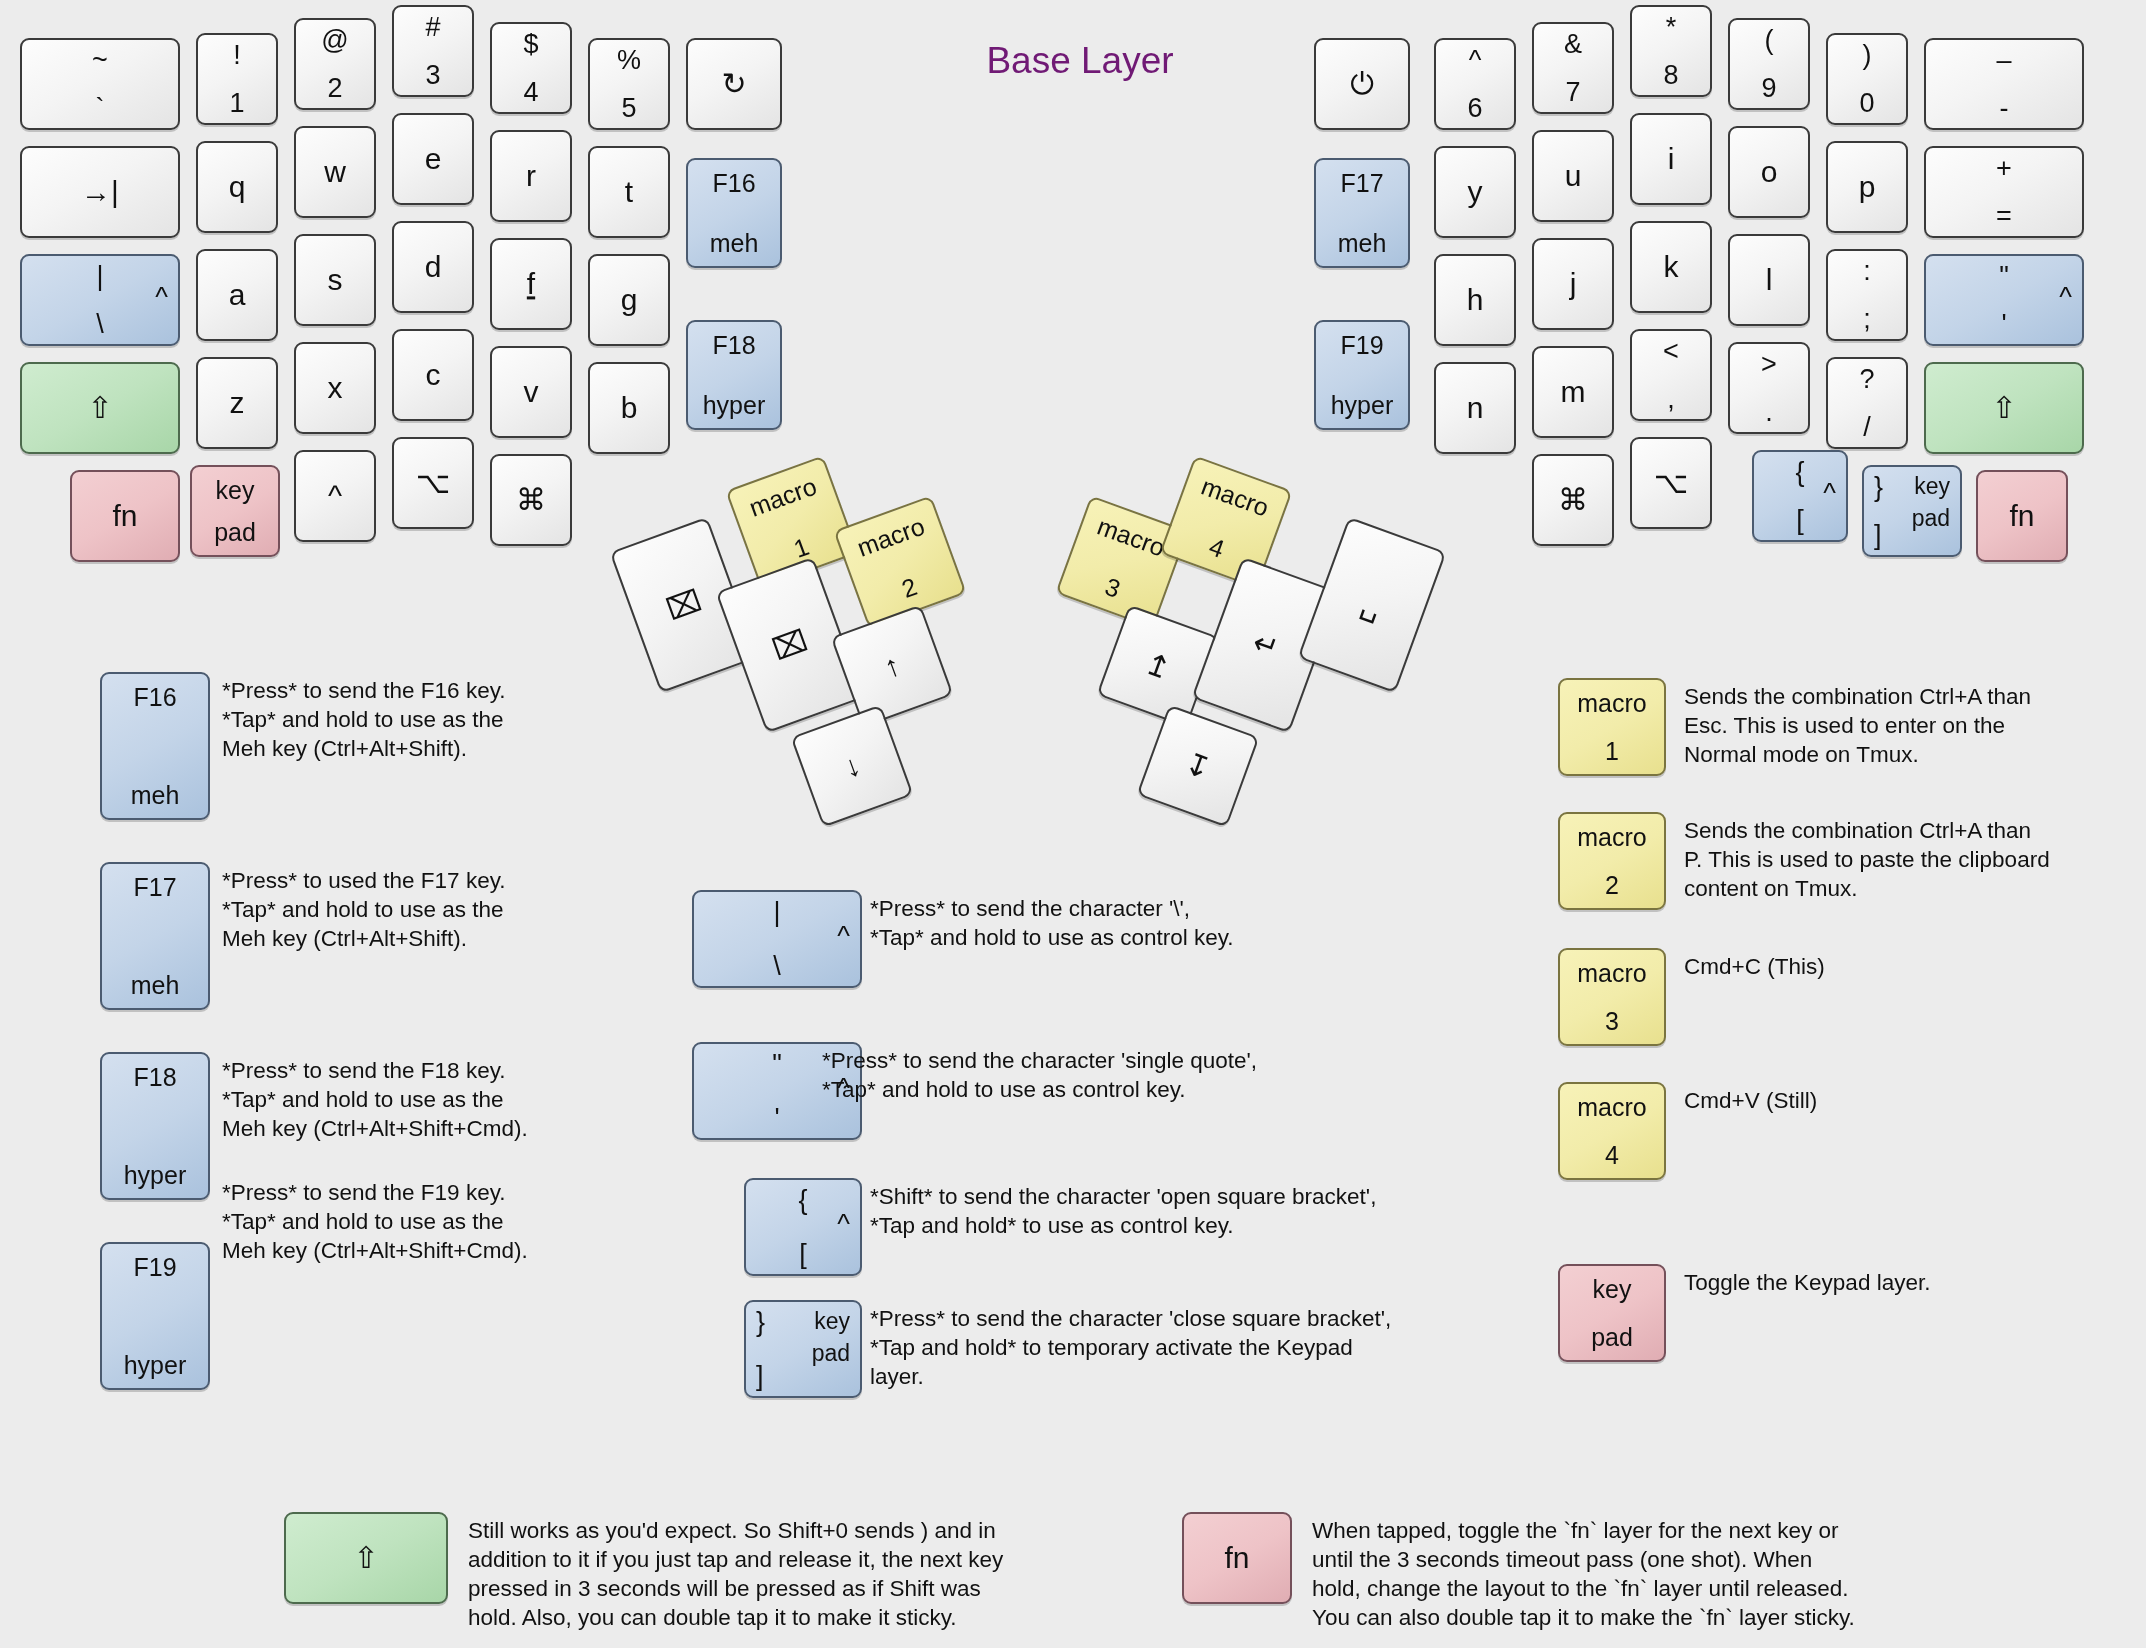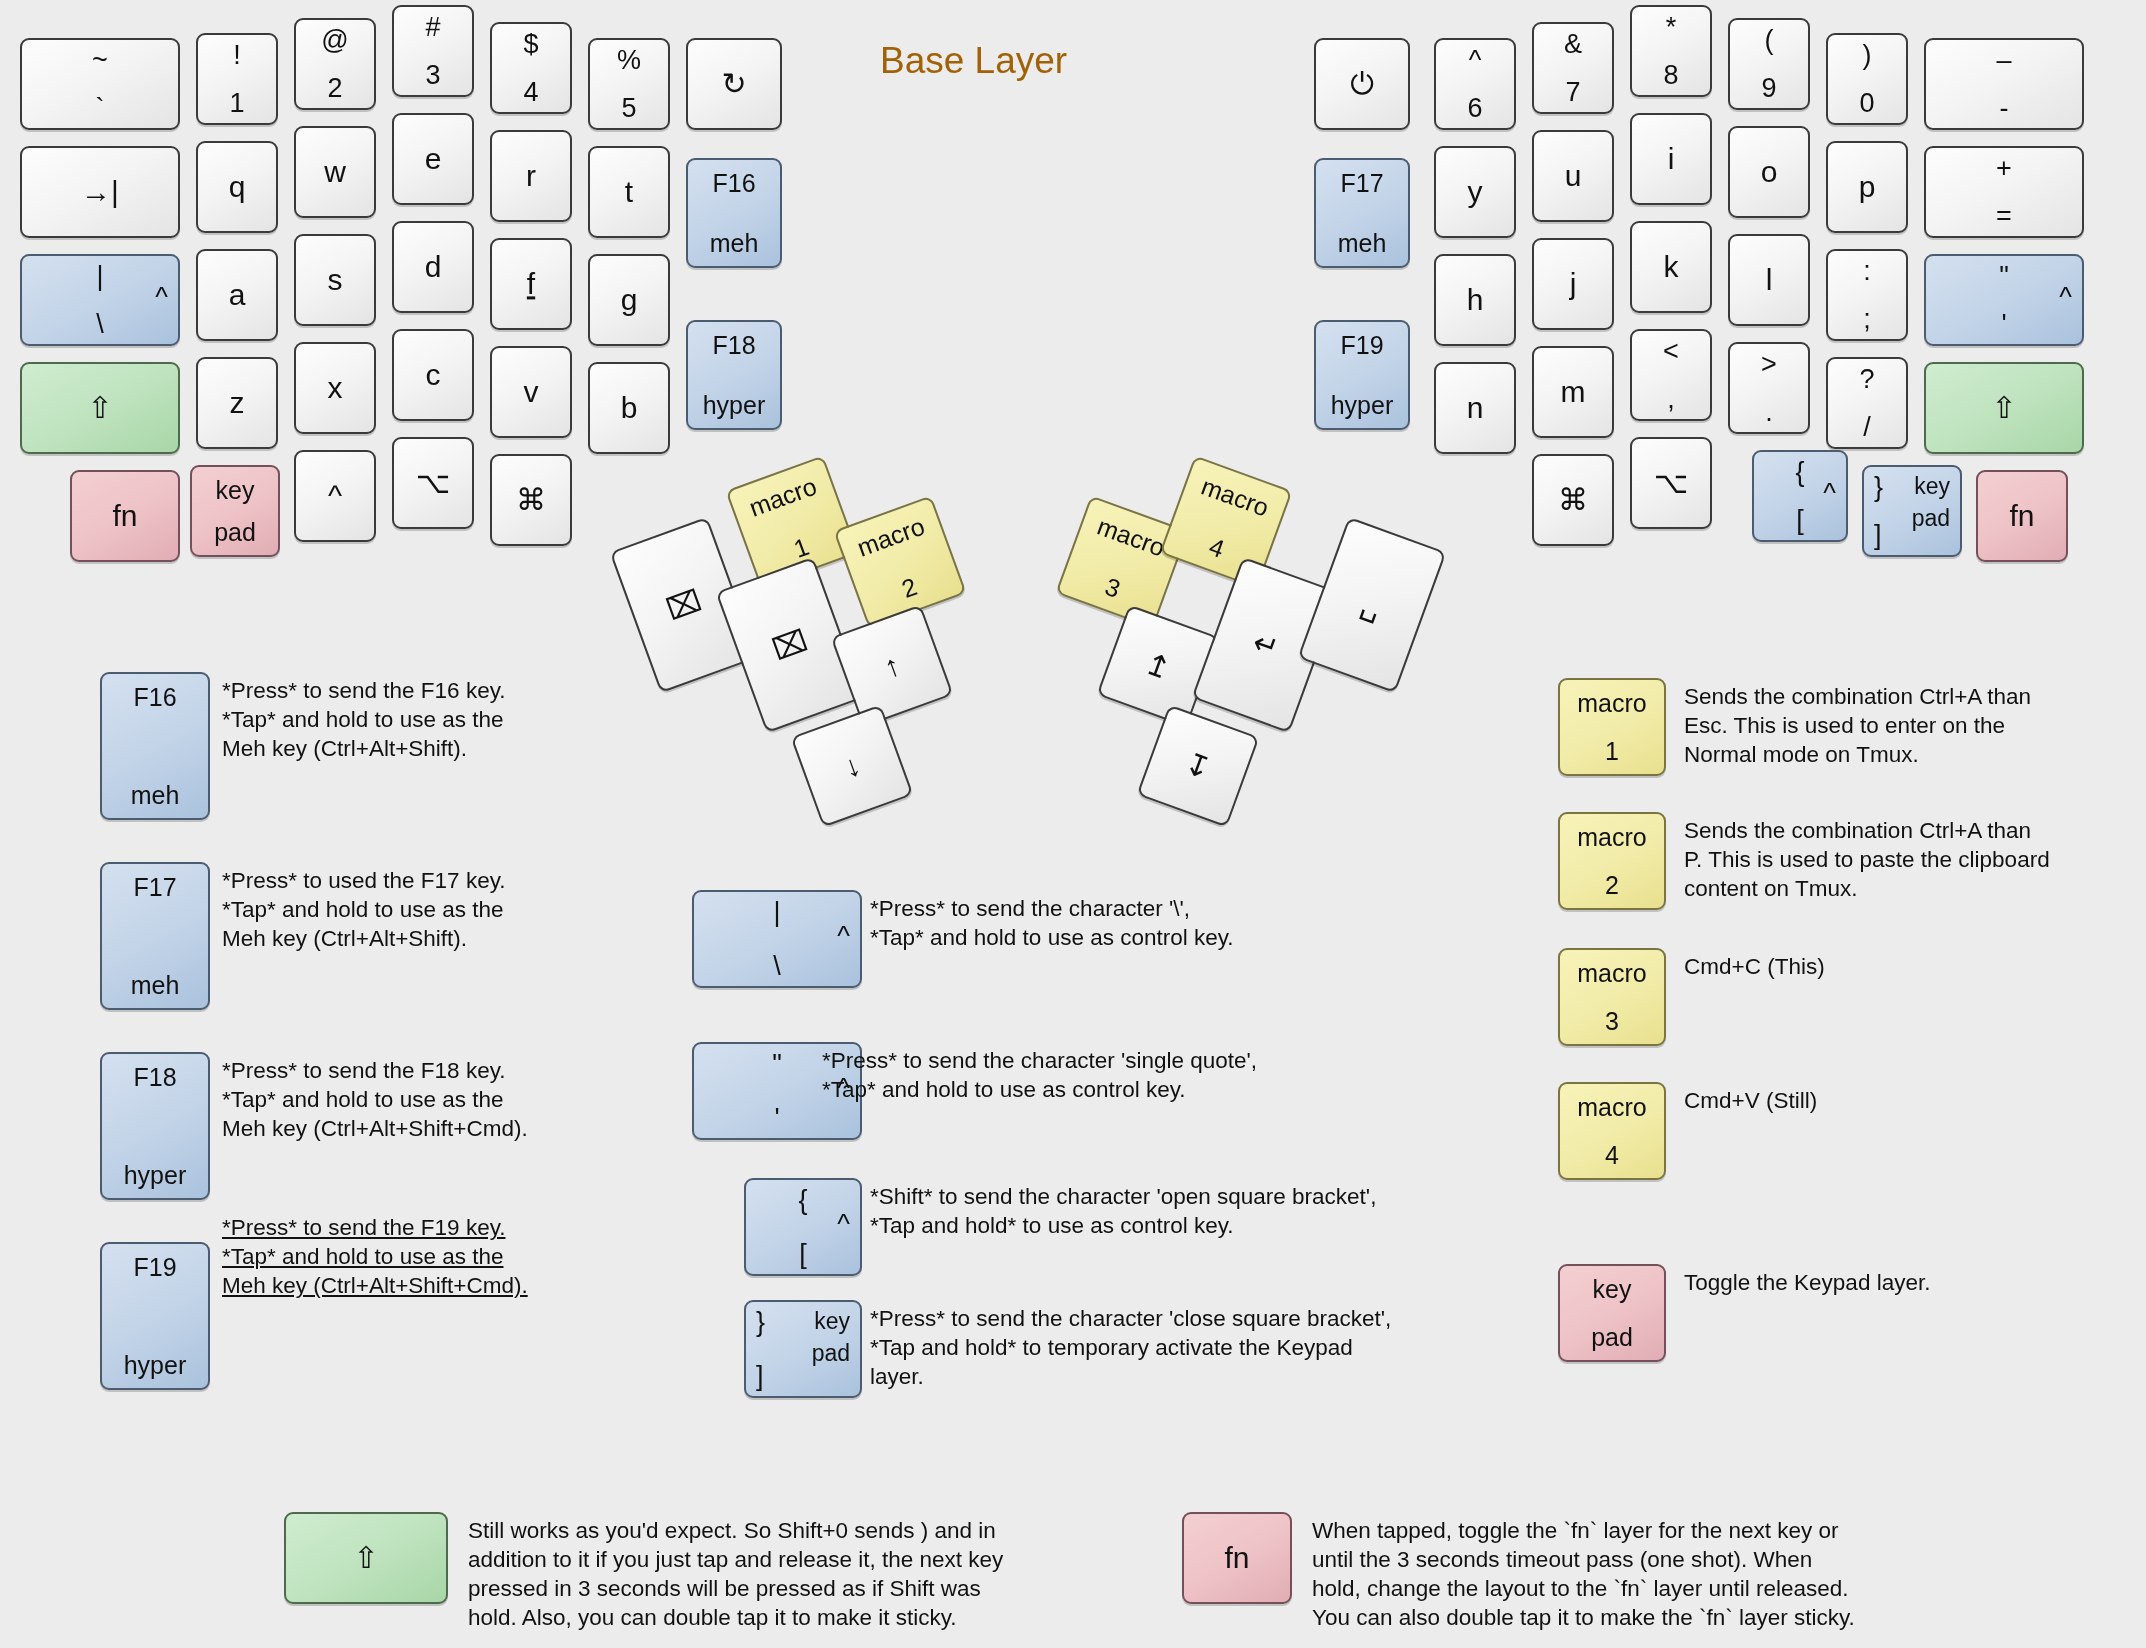--- a/index.html
+++ b/index.html
@@ -18,23 +18,23 @@
     position: absolute;
     left: 0; top: 0;
     width: 2146px;
     height: 1648px;
   }
   .title {
     position: absolute;
     left: 880px;
     top: 40px;
     width: 400px;
-    text-align: left;
+    text-align: center;
     font-size: 37px;
-    color: #a16207;
+    color: #701a75;
   }
   
   .key {
     position: absolute;
     box-sizing: border-box;
     border: 2.2px solid #3a3a3a;
     border-radius: 9px;
     background: linear-gradient(150deg, #fdfdfd 0%, #f4f4f4 45%, #e4e4e4 100%);
     box-shadow: 0 2px 0 rgba(0,0,0,0.18);
   }
@@ -391,21 +391,21 @@
         <div class="lbl u-top" style="font-size: 25px;">F18</div>
         <div class="lbl u-bot" style="font-size: 25px;">hyper</div>
       </div>
       <div class="legend-text" style="left: 222px; top: 1056px; width: 340px;">*Press* to send the F18 key.
 *Tap* and hold to use as the
 Meh key (Ctrl+Alt+Shift+Cmd).</div>
       <div class="key blue" style="width: 110px; height: 148px; left: 100px; top: 1242px;">
         <div class="lbl u-top" style="font-size: 25px;">F19</div>
         <div class="lbl u-bot" style="font-size: 25px;">hyper</div>
       </div>
-      <div class="legend-text" style="left: 222px; top: 1213px; width: 340px; text-decoration: underline;">*Press* to send the F19 key.
+      <div class="legend-text" style="left: 222px; top: 1178px; width: 340px;">*Press* to send the F19 key.
 *Tap* and hold to use as the
 Meh key (Ctrl+Alt+Shift+Cmd).</div>
     </div>
   <div id="legend-middle">
       <div class="key blue" style="width: 170px; height: 98px; left: 692px; top: 890px;">
         <div class="lbl two-top">|</div>
         <div class="lbl two-bot">\</div>
         <div class="lbl tr" style="top: 50%; transform: translateY(-60%);">^</div>
       </div>
       <div class="legend-text" style="left: 870px; top: 894px; width: 640px;">*Press* to send the character '\',

